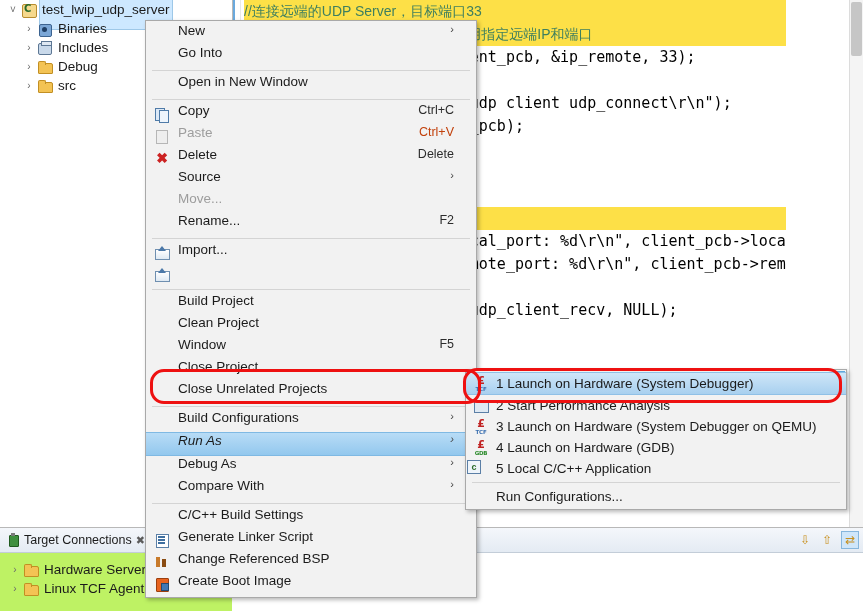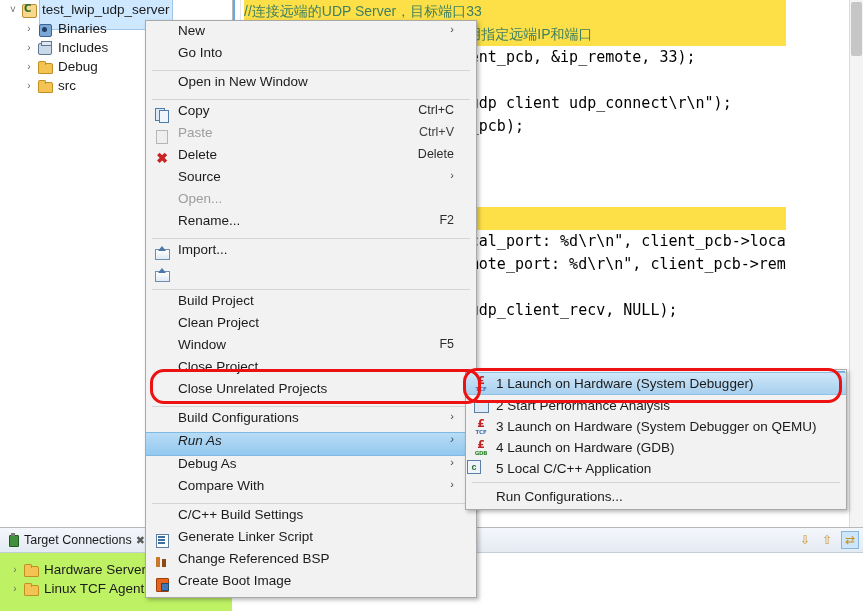--- a/index.html
+++ b/index.html
@@ -306,21 +306,21 @@
   }
   .mi.sel {
     background: linear-gradient(#b8dcf6, #93c8ee);
     border-top: 1px solid #7fb9e3;
     border-bottom: 1px solid #7fb9e3;
     font-style: italic;
   }
   .mi.disabled { color: #9d9d9d; }
   .mi-label { flex: 1 1 auto; }
   .mi-accel { color: #2c2c2c; font-size: 12.5px; margin-left: 16px; }
-  .mi.disabled .mi-accel { color: #404040; }
+  .mi.disabled .mi-accel { color: #c2410c; }
   .mi-arrow {
     margin-left: 14px;
     color: #444;
     font-size: 11px;
   }
   .msep {
     height: 1px;
     background: #d4d4d4;
     margin: 3px 6px 3px 6px;
   }
@@ -623,21 +623,21 @@
       <div class="mi">
         <span class="mi-ico g-del">✖</span>
         <span class="mi-label">Delete</span>
         <span class="mi-accel">Delete</span>
       </div>
       <div class="mi">
         <span class="mi-label">Source</span>
         <span class="mi-arrow">›</span>
       </div>
       <div class="mi disabled">
-        <span class="mi-label">Open...</span>
+        <span class="mi-label">Move...</span>
       </div>
       <div class="mi">
         <span class="mi-label">Rename...</span>
         <span class="mi-accel">F2</span>
       </div>
       <div class="msep"></div>
       <div class="mi">
         <span class="mi-ico g-imp"></span>
         <span class="mi-label">Import...</span>
       </div>

